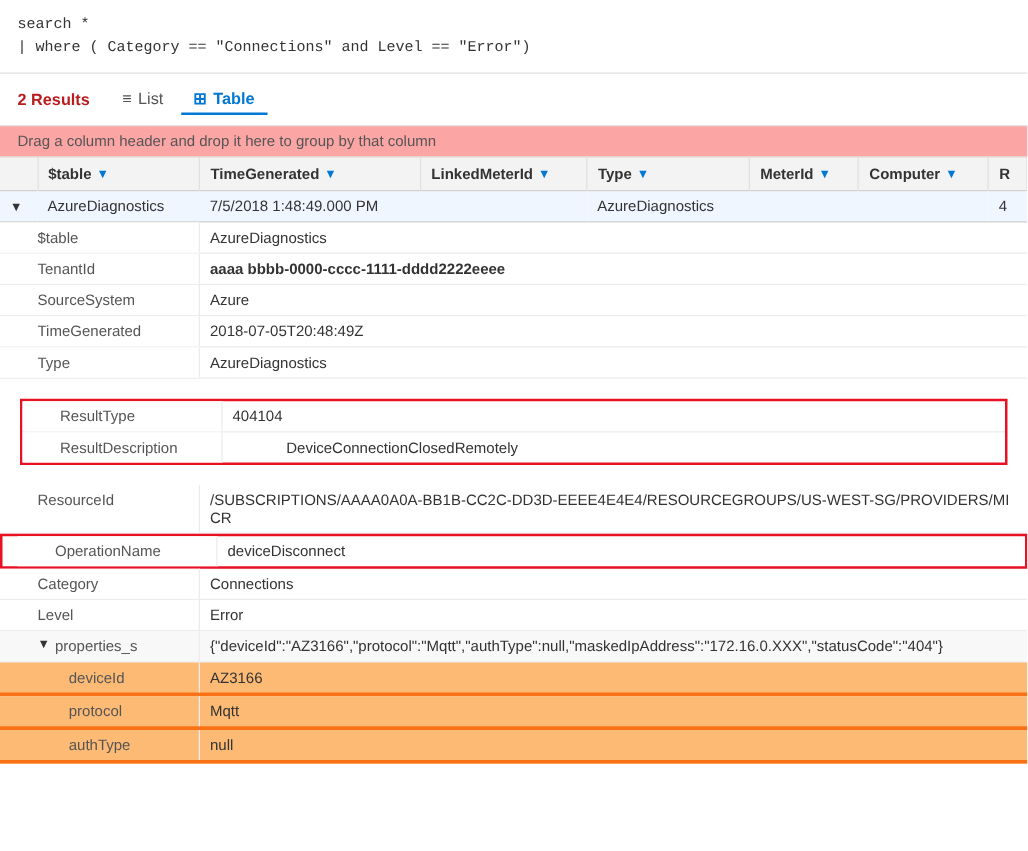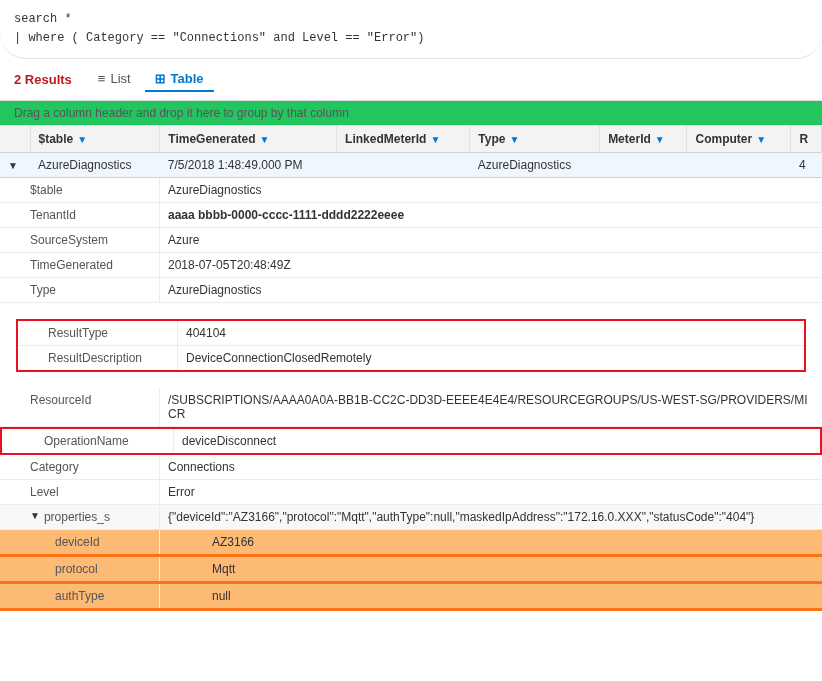--- a/index.html
+++ b/index.html
@@ -6,21 +6,20 @@
     body { font-family: 'Segoe UI', Arial, sans-serif; font-size: 13px; background: #fff; color: #333; width: 822px; min-height: 681px; overflow-x: hidden; }
 
     .query-box {
       background: #fff;
       border-bottom: 1px solid #e0e0e0;
       padding: 10px 14px;
       font-family: 'Courier New', monospace;
       font-size: 12px;
       color: #333;
       line-height: 1.6;
-      border-radius: 26px;
     }
 
     .results-header {
       display: flex;
       align-items: center;
       padding: 8px 14px;
       gap: 16px;
       border-bottom: 1px solid #e0e0e0;
     }
 
@@ -53,21 +52,21 @@
     }
 
     .tab-icon {
       font-size: 13px;
     }
 
     .drag-hint {
       padding: 5px 14px;
       font-size: 12px;
       color: #555;
-      background: #22c55e;
+      background: #fca5a5;
       border-bottom: 1px solid #e0e0e0;
     }
 
     .table-container {
       overflow-x: auto;
       width: 100%;
     }
 
     table {
       width: 100%;
@@ -187,21 +186,20 @@
       padding: 5px 8px 5px 55px;
       color: #555;
       font-size: 12px;
       border-right: 1px solid #ececec;
     }
 
     .sub-detail-val {
       padding: 5px 8px;
       color: #333;
       font-size: 12px;
-      margin-left: 44px;
     }
   </style>
 </head>
 <body>
 
 <div class="query-box">
   <div>search *</div>
   <div>| where ( Category == "Connections" and Level == "Error")</div>
 </div>
 
@@ -313,21 +311,21 @@
             <div class="detail-row">
               <div class="detail-key">Type</div>
               <div class="detail-val">AzureDiagnostics</div>
             </div>
 
             <div style="border: 2px solid #e81123; margin: 16px;">
               <div class="detail-row" style="border-bottom: 1px solid #ececec;">
                 <div class="detail-key">ResultType</div>
                 <div class="detail-val">404104</div>
               </div>
-              <div class="detail-row" style="border-bottom:none;">
+              <div class="detail-row" style="border-bottom:none;gap:43px;">
                 <div class="detail-key">ResultDescription</div>
                 <div class="detail-val">DeviceConnectionClosedRemotely</div>
               </div>
             </div>
 
             <div class="detail-row">
               <div class="detail-key">ResourceId</div>
               <div class="detail-val">/SUBSCRIPTIONS/AAAA0A0A-BB1B-CC2C-DD3D-EEEE4E4E4/RESOURCEGROUPS/US-WEST-SG/PROVIDERS/MICR</div>
             </div>
 

